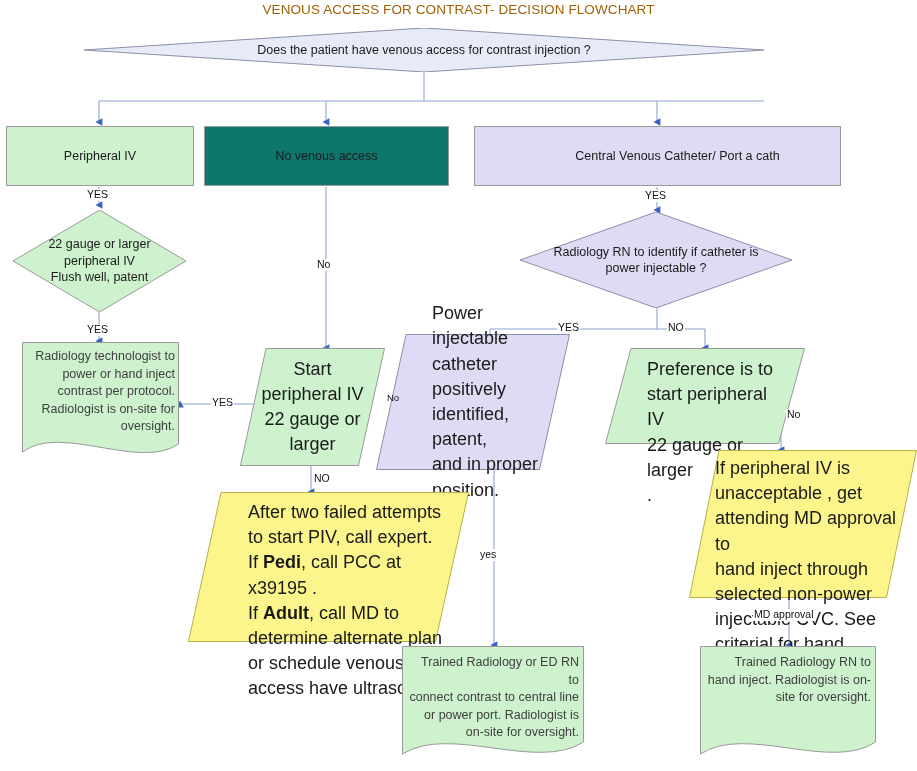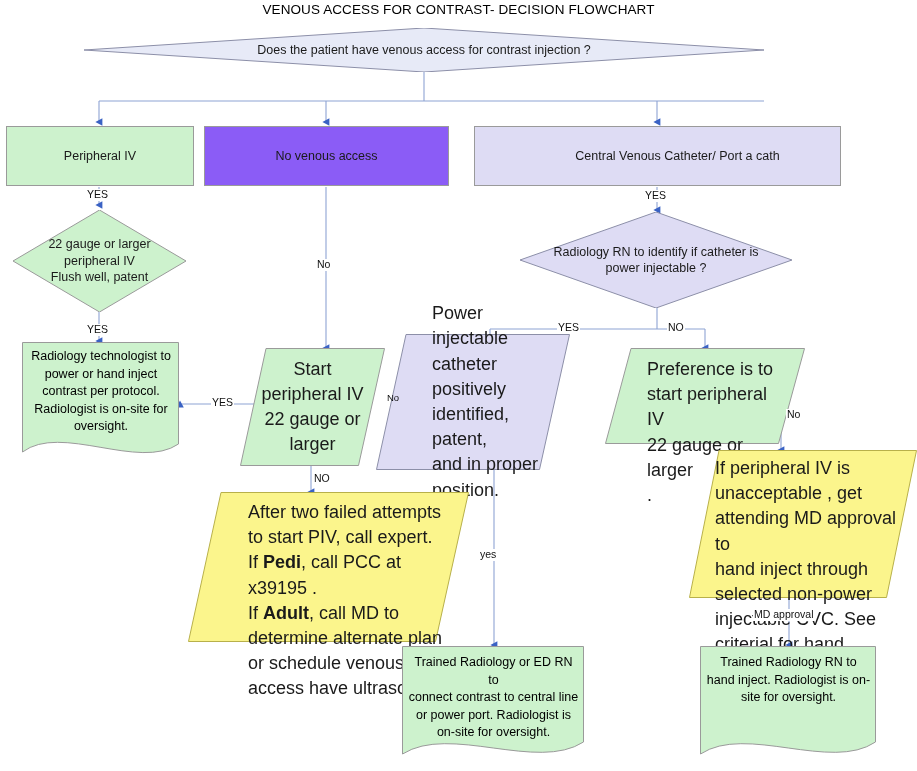--- a/index.html
+++ b/index.html
@@ -40,21 +40,21 @@
     white-space: pre-line;
   }
   .node .txt { display: block; }
 
   
   .rect {
     border: 1px solid #9a9a9a;
     text-align: center;
   }
   .rect.green  { background: #cdf2cd; }
-  .rect.yellow { background: #8b5cf6; }
+  .rect.yellow { background: #0f766e; }
   .rect.purple { background: #dedcf4; }
 
   
   .diamond-wrap { position: absolute; }
   .diamond-wrap .label {
     position: absolute;
     left: 0; top: 0;
     width: 100%; height: 100%;
     display: flex;
     align-items: center;
@@ -91,35 +91,35 @@
 
   
   .doc-wrap { position: absolute; }
   .doc-wrap .label {
     position: absolute;
     left: 0; top: 0;
     width: 100%;
     font-size: 12.5px;
     line-height: 1.40;
     white-space: pre-line;
-    color: #000000;
+    color: #404040;
     box-sizing: border-box;
-    text-align: center;
+    text-align: right;
   }
 
   
   .title {
     position: absolute;
     left: 0;
     top: 2px;
     width: 917px;
     text-align: center;
     font-size: 13.5px;
     letter-spacing: 0.1px;
-    color: #000000;
+    color: #a16207;
   }
 
   
   .edge-label {
     position: absolute;
     font-size: 10.5px;
     color: #111111;
     background: #ffffff;
     padding: 0 1px;
     white-space: nowrap;

